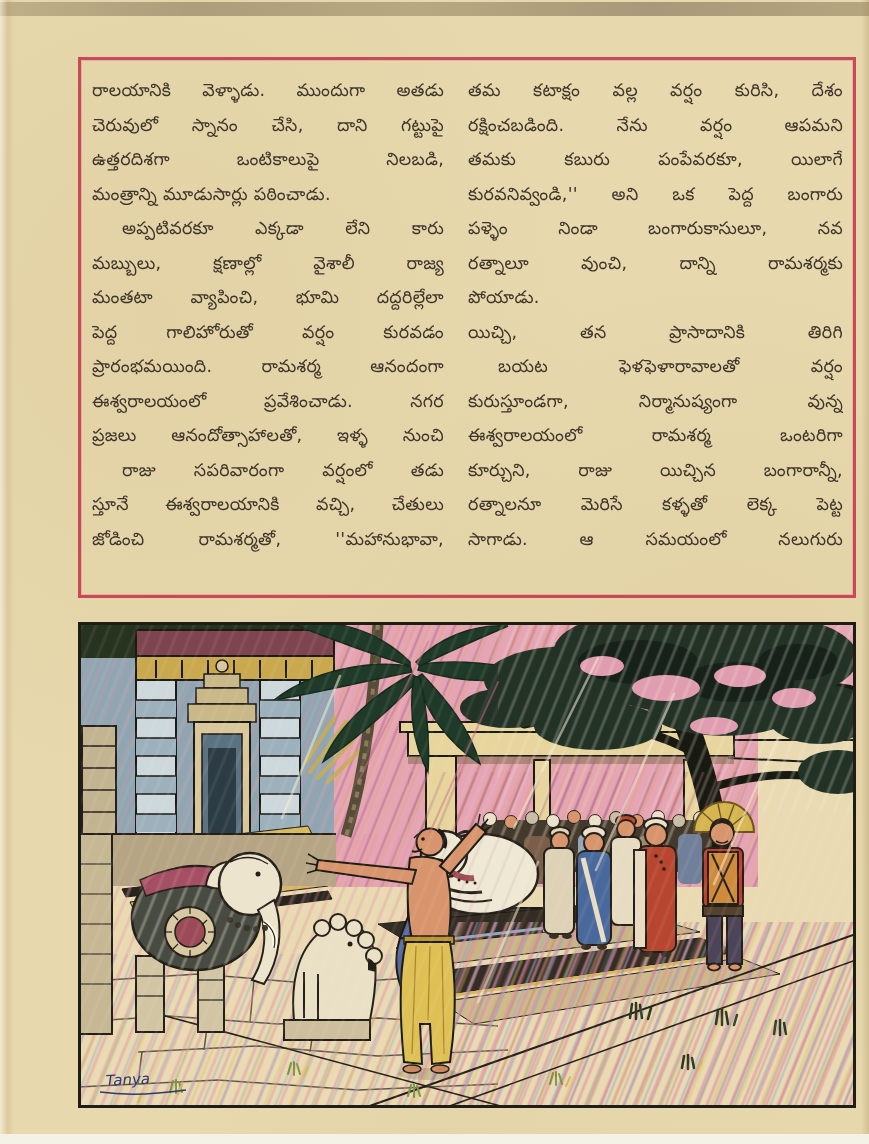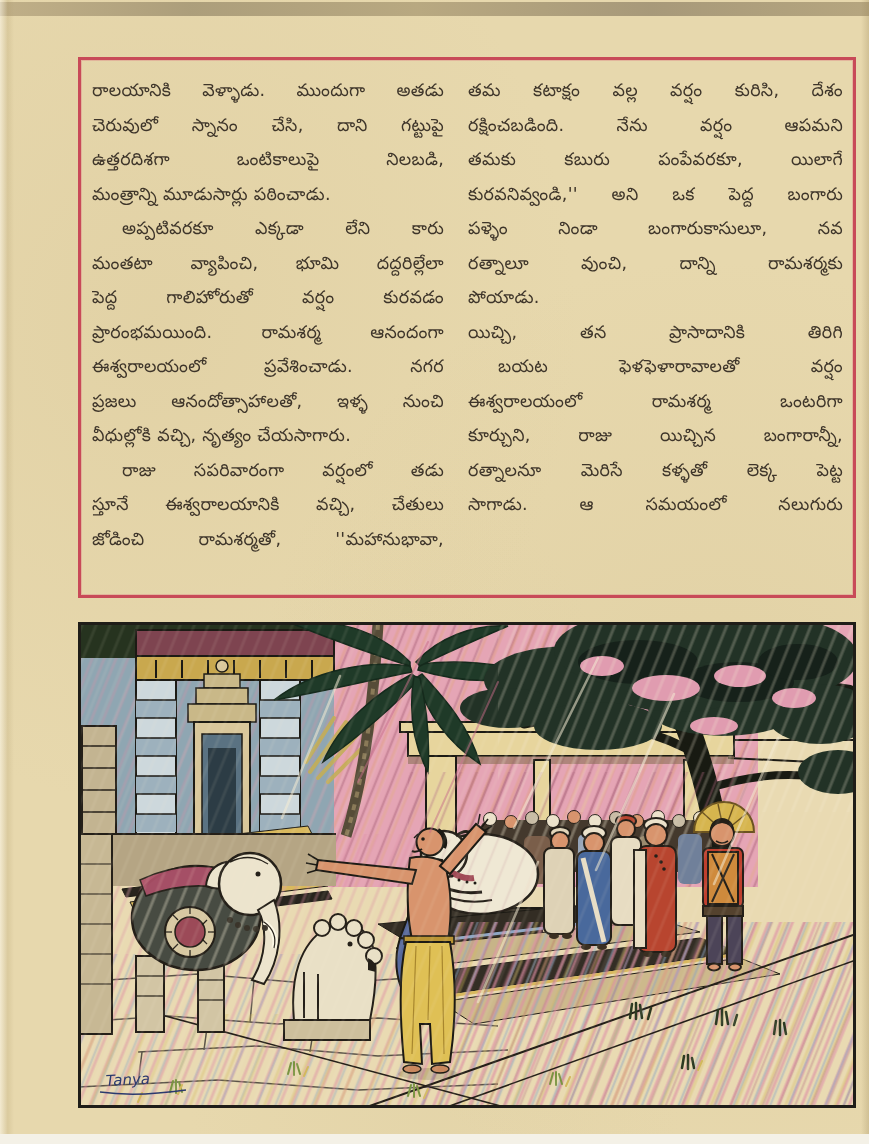--- a/index.html
+++ b/index.html
@@ -50,40 +50,41 @@
 <div class="edge-right"></div>
 <div class="edge-bottom"></div>
 
 <div class="story-panel">
   <div class="col col-left">
       <div class="tl">రాలయానికి వెళ్ళాడు. ముందుగా అతడు</div>
       <div class="tl">చెరువులో స్నానం చేసి, దాని గట్టుపై</div>
       <div class="tl">ఉత్తరదిశగా ఒంటికాలుపై నిలబడి,</div>
       <div class="tl end">మంత్రాన్ని మూడుసార్లు పఠించాడు.</div>
       <div class="tl ind">అప్పటివరకూ ఎక్కడా లేని కారు</div>
+      <div class="tl">మబ్బులు, క్షణాల్లో వైశాలీ రాజ్య</div>
       <div class="tl">మంతటా వ్యాపించి, భూమి దద్దరిల్లేలా</div>
       <div class="tl">పెద్ద గాలిహోరుతో వర్షం కురవడం</div>
       <div class="tl">ప్రారంభమయింది. రామశర్మ ఆనందంగా</div>
       <div class="tl">ఈశ్వరాలయంలో ప్రవేశించాడు. నగర</div>
       <div class="tl">ప్రజలు ఆనందోత్సాహాలతో, ఇళ్ళ నుంచి</div>
-      <div class="tl end">వీధుల్లోకి వచ్చి, నృత్యం చేయసాగారు.</div>
       <div class="tl ind">రాజు సపరివారంగా వర్షంలో తడు</div>
       <div class="tl">స్తూనే ఈశ్వరాలయానికి వచ్చి, చేతులు</div>
       <div class="tl">జోడించి రామశర్మతో, ''మహానుభావా,</div>
     </div>
   <div class="col col-right">
       <div class="tl">తమ కటాక్షం వల్ల వర్షం కురిసి, దేశం</div>
       <div class="tl">రక్షించబడింది. నేను వర్షం ఆపమని</div>
       <div class="tl">తమకు కబురు పంపేవరకూ, యిలాగే</div>
       <div class="tl">కురవనివ్వండి,'' అని ఒక పెద్ద బంగారు</div>
       <div class="tl">పళ్ళెం నిండా బంగారుకాసులూ, నవ</div>
       <div class="tl">రత్నాలూ వుంచి, దాన్ని రామశర్మకు</div>
       <div class="tl end">పోయాడు.</div>
       <div class="tl">యిచ్చి, తన ప్రాసాదానికి తిరిగి</div>
       <div class="tl ind">బయట ఫెళఫెళారావాలతో వర్షం</div>
+      <div class="tl">కురుస్తూండగా, నిర్మానుష్యంగా వున్న</div>
       <div class="tl">ఈశ్వరాలయంలో రామశర్మ ఒంటరిగా</div>
       <div class="tl">కూర్చుని, రాజు యిచ్చిన బంగారాన్నీ,</div>
       <div class="tl">రత్నాలనూ మెరిసే కళ్ళతో లెక్క పెట్ట</div>
       <div class="tl">సాగాడు. ఆ సమయంలో నలుగురు</div>
     </div>
 </div>
 
 <div class="illus">
 <svg viewBox="0 0 778 486" width="778" height="486">
   <defs>

